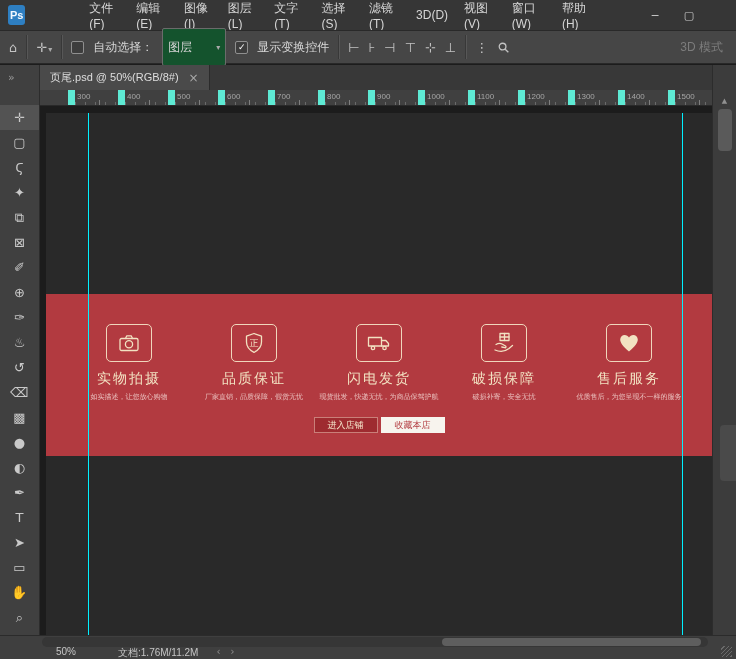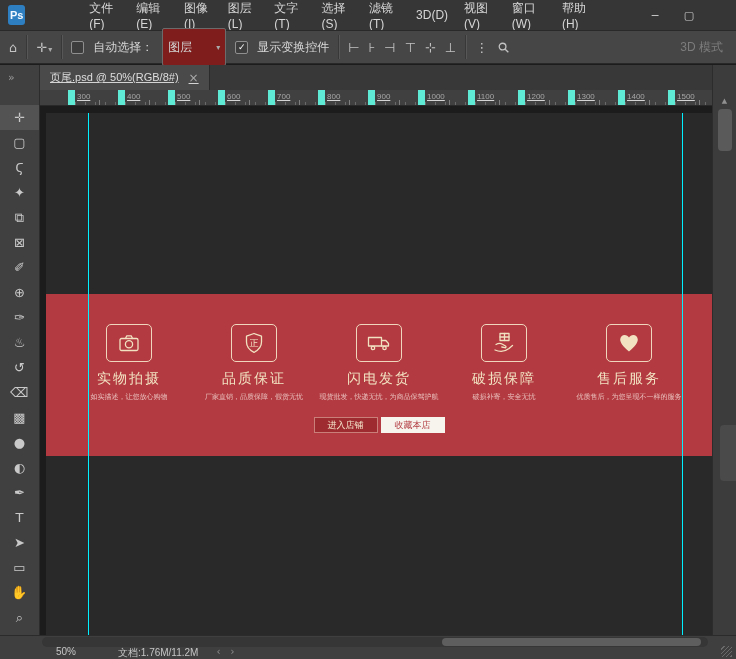--- a/index.html
+++ b/index.html
@@ -18,36 +18,36 @@
 
   
   .optionsbar{position:absolute;top:30px;left:0;right:0;height:34px;background:#464646;border-top:1px solid #292929;
               border-bottom:1px solid #282828;display:flex;align-items:center;gap:9px;padding:0 9px;box-sizing:border-box;}
   .sep{width:1px;height:24px;background:#383838;box-shadow:1px 0 0 #575757;flex:none;}
   .opt-icon{font-size:13px;color:#c3c3c3;line-height:1;}
   .caret{font-size:8px;color:#aaa;margin-left:1px;}
   .checkbox{width:11px;height:11px;border:1px solid #8f8f8f;border-radius:2px;background:#3d3d3d;flex:none;
             display:flex;align-items:center;justify-content:center;font-size:9px;color:#fff;line-height:1;}
   .opt-label{font-size:12px;color:#d6d6d6;white-space:nowrap;}
-  .dropdown{height:20px;min-width:52px;background:#7f1d1d;border:1px solid #6b6b6b;border-radius:2px;
+  .dropdown{height:20px;min-width:52px;background:#14532d;border:1px solid #6b6b6b;border-radius:2px;
             display:flex;align-items:center;justify-content:space-between;padding:8px 5px;font-size:12px;gap:6px;}
   .align-group{display:flex;gap:9px;align-items:center;}
   .search-svg{width:13px;height:13px;stroke:#c3c3c3;stroke-width:1.4;fill:none;}
   .mode3d{margin-left:auto;margin-right:4px;font-size:12px;color:#7c7c7c;white-space:nowrap;}
 
   
   .toolcol{position:absolute;top:65px;left:0;width:40px;bottom:24px;background:#404040;border-right:1px solid #2c2c2c;box-sizing:border-box;}
   .toolcol-header{height:25px;display:flex;align-items:center;padding-left:8px;color:#9a9a9a;font-size:11px;}
   .tools{margin-top:15px;display:flex;flex-direction:column;}
   .tool{height:25px;width:100%;background:none;border:none;color:#c9c9c9;font-size:13px;display:flex;
         align-items:center;justify-content:center;padding:0;cursor:default;}
   .tool:first-of-type{background:#535353;}
 
   
-  .docarea{position:absolute;left:40px;right:24px;top:65px;bottom:24px;display:flex;flex-direction:column;text-decoration:underline;}
+  .docarea{position:absolute;left:40px;right:24px;top:65px;bottom:24px;display:flex;flex-direction:column;}
   .tabstrip{height:25px;background:#383838;display:flex;align-items:stretch;flex:none;}
   .tab{background:#4a4a4a;color:#dedede;font-size:11px;display:flex;align-items:center;padding:0 10px;gap:10px;
        border-right:1px solid #2b2b2b;cursor:default;}
   .tab-close{color:#a9a9a9;font-size:12px;}
 
   .ruler{height:15px;background:#404040;border-bottom:1px solid #292929;display:flex;overflow:hidden;flex:none;}
   .ruler-offset{width:28px;flex:none;}
   .ruler-cell{flex:none;width:50px;position:relative;color:#a6a6a6;font-size:8px;line-height:13px;
               border-left:7px solid #5eead4;padding-left:2px;box-sizing:border-box;}
   .ruler-cell::before{content:"";position:absolute;left:0;right:0;bottom:0;height:3px;

